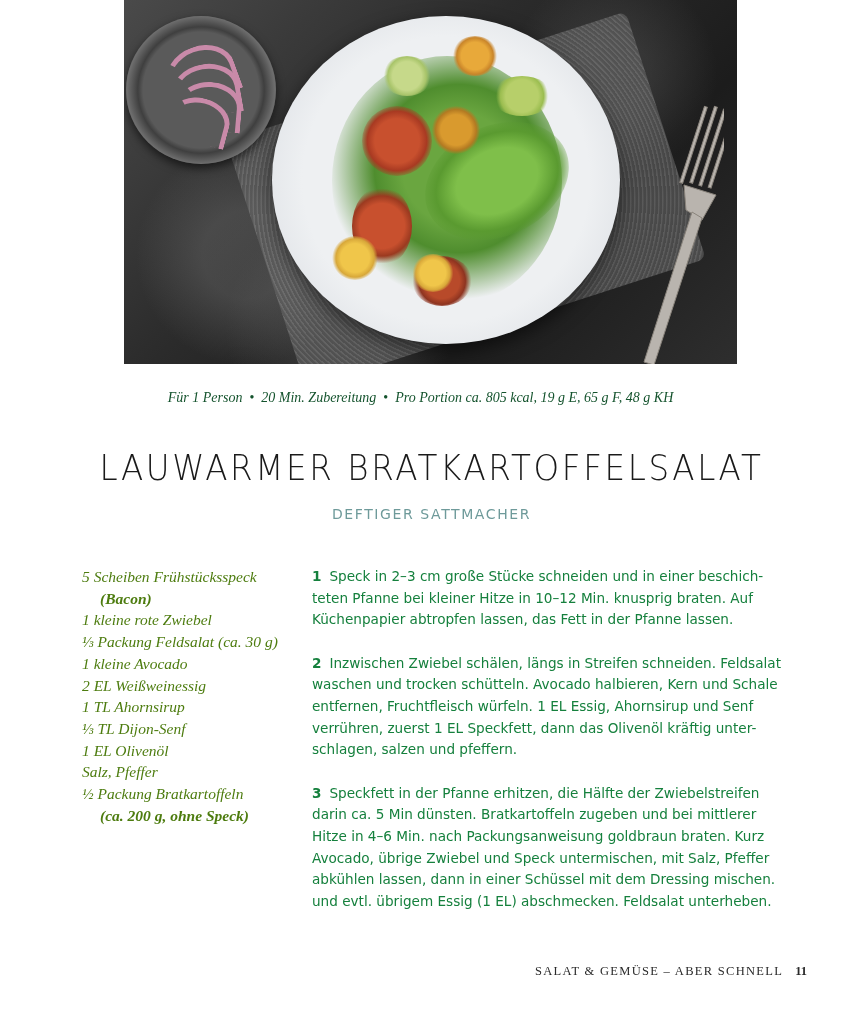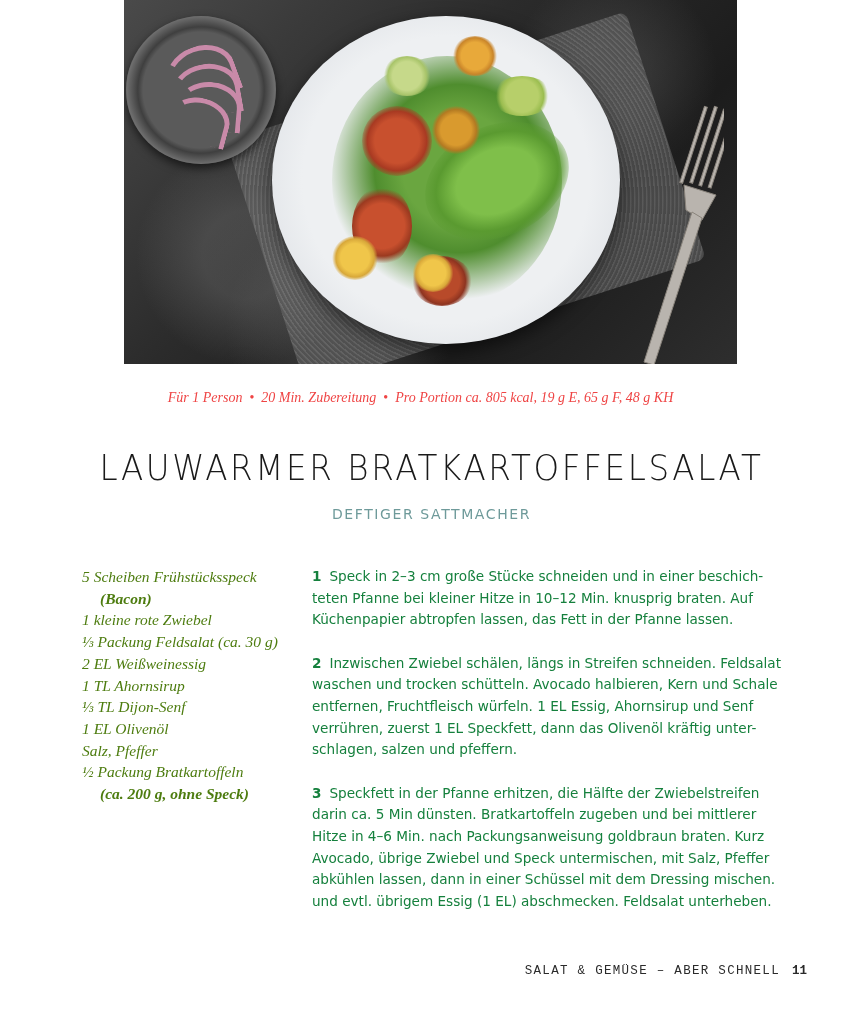--- a/index.html
+++ b/index.html
@@ -36,21 +36,21 @@
       box-shadow: 0 6px 18px rgba(0,0,0,0.55);
     }
     .salad { position: absolute; border-radius: 50%; }
     .fork {
       position: absolute; left: 500px; top: 100px; width: 100px; height: 270px;
     }
 
     .meta {
       position: absolute; left: 0; top: 390px; width: 841px; text-align: center;
       font-family: "Liberation Serif", "DejaVu Serif", serif; font-style: italic;
-      font-size: 14px; color: #ef4444;
+      font-size: 14px; color: #14532d;
     }
     .meta .dot { margin: 0 7px; font-style: normal; }
 
     .title {
       position: absolute; left: 0; top: 448px; width: 863px; text-align: center;
       font-family: "DejaVu Sans", sans-serif; font-weight: 200;
       font-size: 35px; letter-spacing: 2.8px; color: #1a1a1a;
       transform: scaleX(0.93); transform-origin: 431px 0;
     }
     .subtitle {
@@ -71,21 +71,21 @@
       position: absolute; left: 312px; top: 566px; width: 480px;
       font-family: "DejaVu Sans", sans-serif; font-size: 13.6px; line-height: 21.6px;
       color: #15803d;
     }
     .step { margin: 0 0 22px 0; }
     .step-num { font-weight: bold; margin-right: 8px; }
     .step-line { display: block; white-space: nowrap; }
 
     .footer {
       position: absolute; right: 34px; top: 964px;
-      font-family: Liberation Mono, monospace; font-size: 12.5px; letter-spacing: 1.3px;
+      font-family: Liberation Serif, serif; font-size: 12.5px; letter-spacing: 1.3px;
       color: #2a2a2a;
     }
     .footer .page-num { font-weight: bold; margin-left: 12px; letter-spacing: 0; }
   </style>
 </head>
 <body>
 
 <div class="photo">
   <div class="napkin"></div>
   <div class="small-bowl">
@@ -123,20 +123,21 @@
   <span>Für 1 Person</span><span class="dot">•</span><span>20 Min. Zubereitung</span><span class="dot">•</span><span>Pro Portion ca. 805 kcal, 19 g E, 65 g F, 48 g KH</span>
 </div>
 
 <div class="title">LAUWARMER BRATKARTOFFELSALAT</div>
 <div class="subtitle">DEFTIGER SATTMACHER</div>
 
 <div class="ingredients">
   <div class="ing"><span>5 Scheiben Frühstücksspeck</span><span class="cont">(Bacon)</span></div>
   <div class="ing"><span>1 kleine rote Zwiebel</span></div>
   <div class="ing"><span>⅓ Packung Feldsalat (ca. 30 g)</span></div>
+  <div class="ing"><span>1 kleine Avocado</span></div>
   <div class="ing"><span>2 EL Weißweinessig</span></div>
   <div class="ing"><span>1 TL Ahornsirup</span></div>
   <div class="ing"><span>⅓ TL Dijon-Senf</span></div>
   <div class="ing"><span>1 EL Olivenöl</span></div>
   <div class="ing"><span>Salz, Pfeffer</span></div>
   <div class="ing"><span>½ Packung Bratkartoffeln</span><span class="cont">(ca. 200 g, ohne Speck)</span></div>
 </div>
 
 <div class="steps">
   <div class="step">

